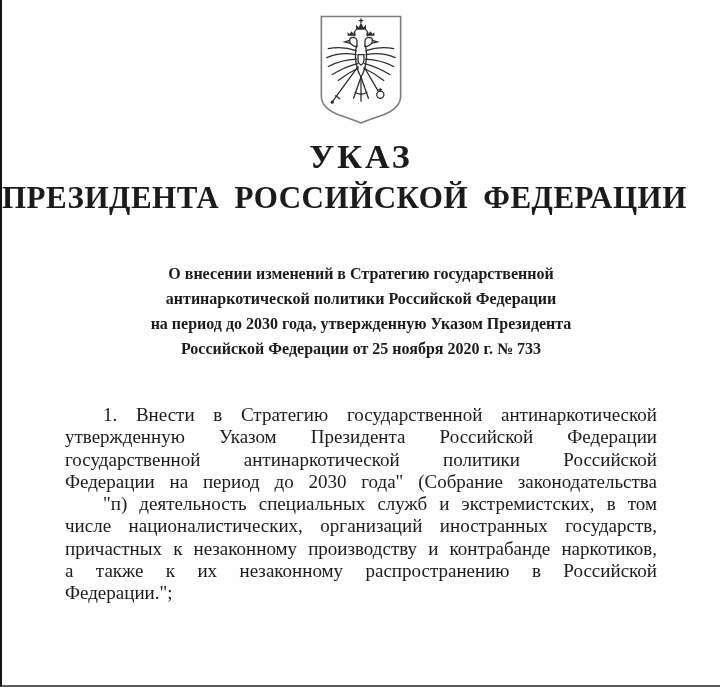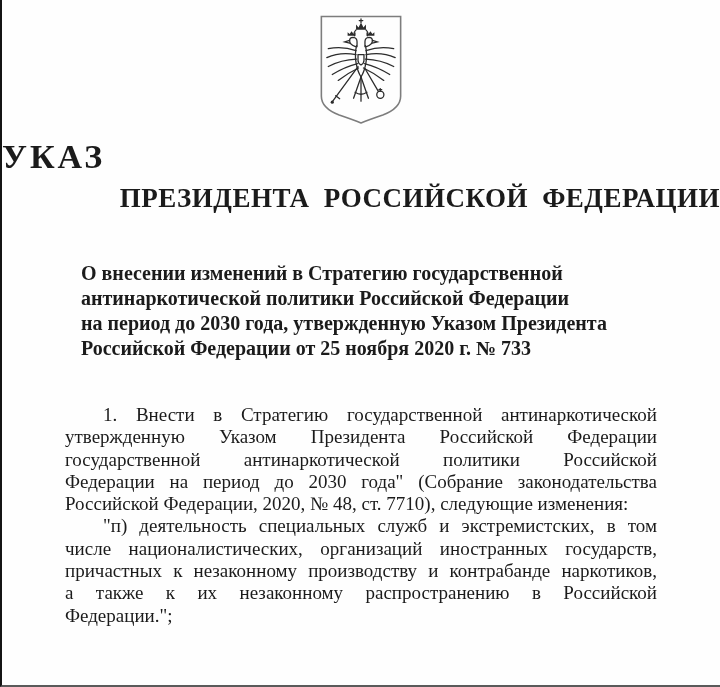--- a/index.html
+++ b/index.html
@@ -16,40 +16,41 @@
     overflow: hidden;
   }
   .emblem {
     display: block;
     width: 92px;
     height: 109px;
     margin: 15px auto 0 auto;
   }
   .kind {
     margin: 14px 0 0 0;
+    text-align: center;
     font-size: 34px;
     line-height: 38px;
     font-weight: bold;
     letter-spacing: 3px;
   }
   .issuer {
     margin: 9px 0 0 0;
-    text-align: right;
-    font-size: 27px;
+    text-align: left;
+    font-size: 31px;
     line-height: 26px;
     font-weight: bold;
     letter-spacing: 0.5px;
     word-spacing: 7px;
   }
   .subject {
     margin: 50px auto 0 auto;
     width: 560px;
-    text-align: left;
+    text-align: center;
     font-weight: bold;
-    font-size: 20px;
+    font-size: 16px;
     line-height: 25px;
   }
   .bodytext {
     margin: 43px 63px 0 63px;
     font-size: 19px;
     line-height: 22.3px;
   }
   .line { text-align: left; }
   .line.j { text-align: justify; text-align-last: justify; }
   .line.i { text-indent: 38px; }
@@ -122,21 +123,20 @@
     <div class="subject-line">антинаркотической политики Российской Федерации</div>
     <div class="subject-line">на период до 2030 года, утвержденную Указом Президента</div>
     <div class="subject-line">Российской Федерации от 25 ноября 2020 г. № 733</div>
   </div>
 
   <div class="bodytext">
     <div class="line i j">1.&nbsp;Внести в Стратегию государственной антинаркотической</div>
     <div class="line j">утвержденную Указом Президента Российской Федерации</div>
     <div class="line j">государственной антинаркотической политики Российской</div>
     <div class="line j">Федерации на период до 2030 года" (Собрание законодательства</div>
-    <div class="line">Российской Федерации, 2020, № 48, ст. 7710), следующие изменения:</div>
     <div class="line i j">"п)&nbsp;деятельность специальных служб и экстремистских, в том</div>
     <div class="line j">числе националистических, организаций иностранных государств,</div>
     <div class="line j">причастных к незаконному производству и контрабанде наркотиков,</div>
     <div class="line j">а также к их незаконному распространению в Российской</div>
     <div class="line">Федерации.";</div>
   </div>
 
 </div>
 
 </body></html>

